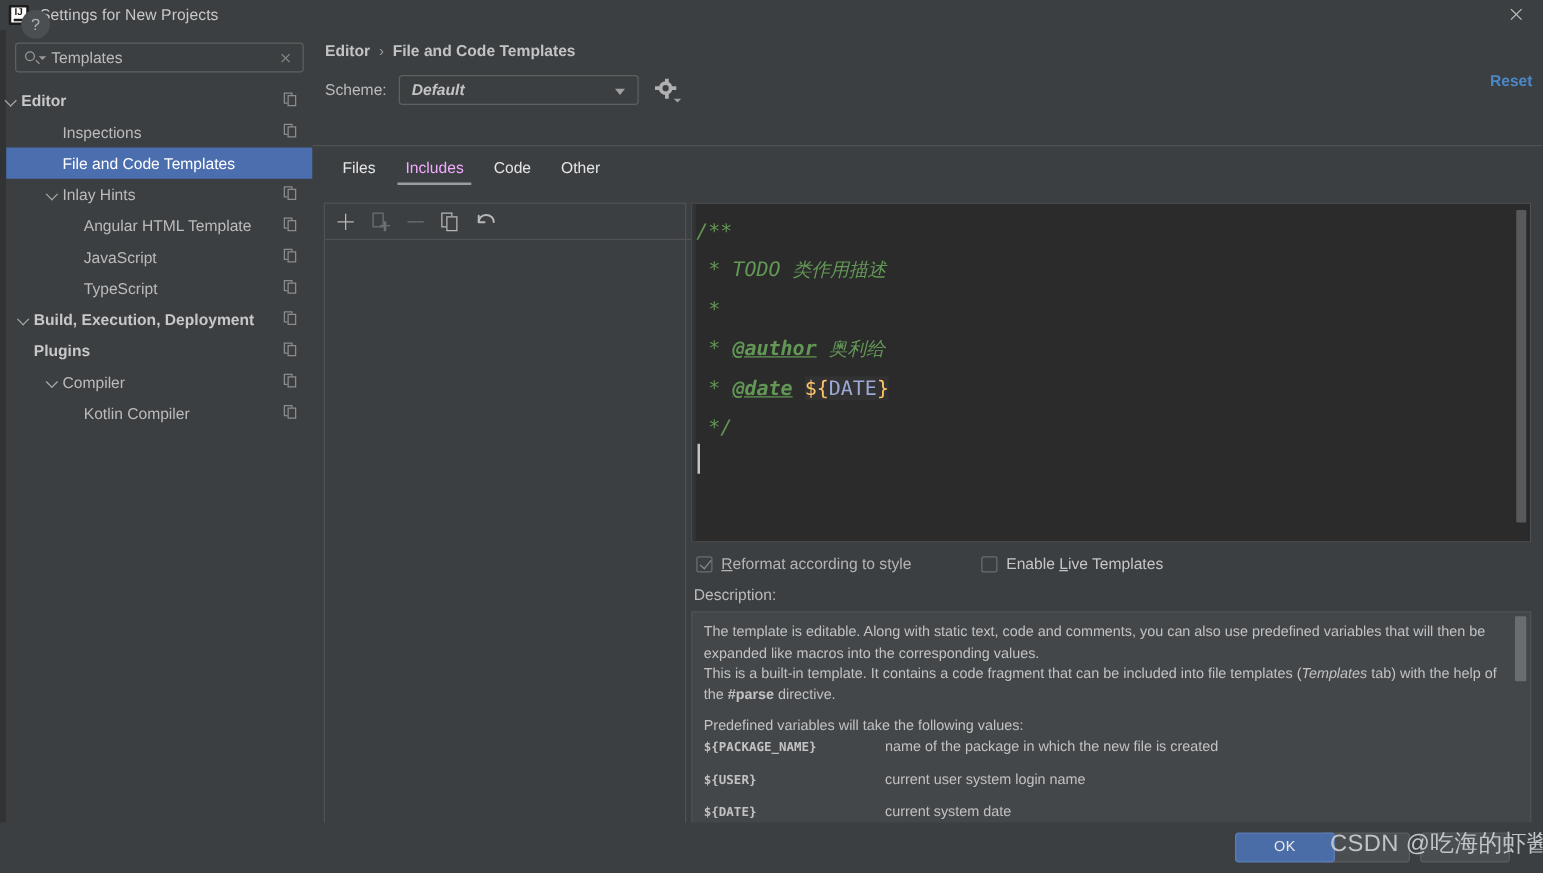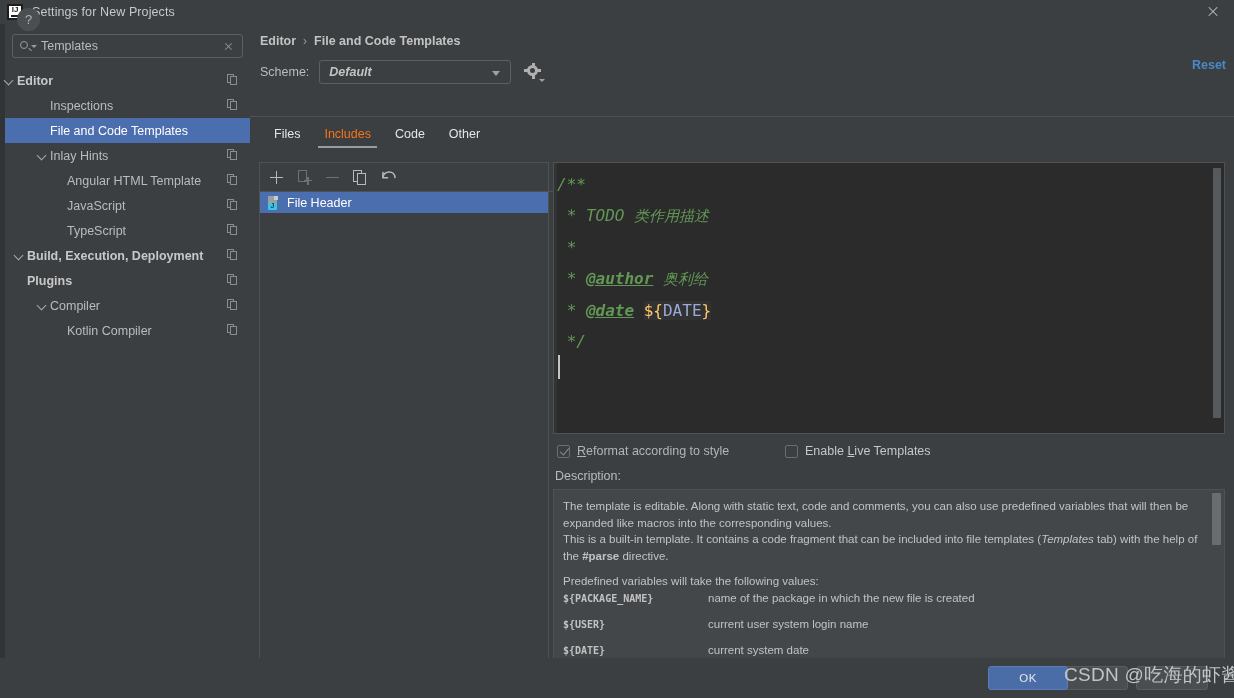--- a/index.html
+++ b/index.html
@@ -180,21 +180,21 @@
     position: absolute; left: 0; top: 92px; width: 984px; height: 1px;
     background: #4f5153;
   }
   .tabs {
     position: absolute; left: 12px; top: 99px; display: flex;
   }
   .tab {
     font-size: 12.5px; color: #e5e5e5; padding: 4px 12px 7px 12px;
     position: relative; cursor: default;
   }
-  .tab.active { color: #f97316; }
+  .tab.active { color: #f0abfc; }
   .tab.active:after {
     content: ""; position: absolute; left: 6px; right: 6px; bottom: 0;
     height: 2px; background: #9a9d9f;
   }
 
   
   .list-panel {
     position: absolute; left: 9px; top: 138px; width: 290px; height: 502px;
     box-sizing: border-box; border: 1px solid #4f5153; background: #3c3f41;
   }
@@ -492,28 +492,20 @@
             <div class="plus2"></div>
         </div>
         <div class="tb-btn tb-minus"></div>
         <div class="tb-btn tb-copy"></div>
         <div class="tb-btn tb-undo">
           <svg width="17" height="15" viewBox="0 0 17 15">
             <path d="M3 7.5 C3 3.8 6.2 2 9 2 C12.5 2 15 4.3 15 7.5" stroke="#b8b8b8" stroke-width="1.6" fill="none" stroke-linecap="round"></path>
             <path d="M3 2.5 L3 7.8 L7.6 7.8" stroke="#b8b8b8" stroke-width="1.6" fill="none" stroke-linecap="round" stroke-linejoin="round"></path>
           </svg>
         </div>
-      </div>
-      <div class="list-item">
-        <div class="fh-ico">
-          <div class="page"></div>
-            <div class="fold"></div>
-            <div class="badge"></div>
-        </div>
-        <span class="nm">File Header</span>
       </div>
     </div>
 
     <div class="editor-panel">
       <div class="editor-gutter"></div>
       <div class="code"><div><span class="jd">/**</span></div><div><span class="jd"> * TODO </span><span class="cjk">类作用描述</span></div><div><span class="jd"> *</span></div><div><span class="jd"> * </span><span class="tag">@author</span><span class="jd"> </span><span class="cjk">奥利给</span></div><div><span class="jd"> * </span><span class="tag">@date</span><span class="jd"> </span><span class="brace">${</span><span class="varname">DATE</span><span class="brace">}</span></div><div><span class="jd"> */</span></div></div>
       <div class="caret-line"></div>
       <div class="ed-scroll-track">
         <div class="ed-scroll-thumb"></div>
       </div>

